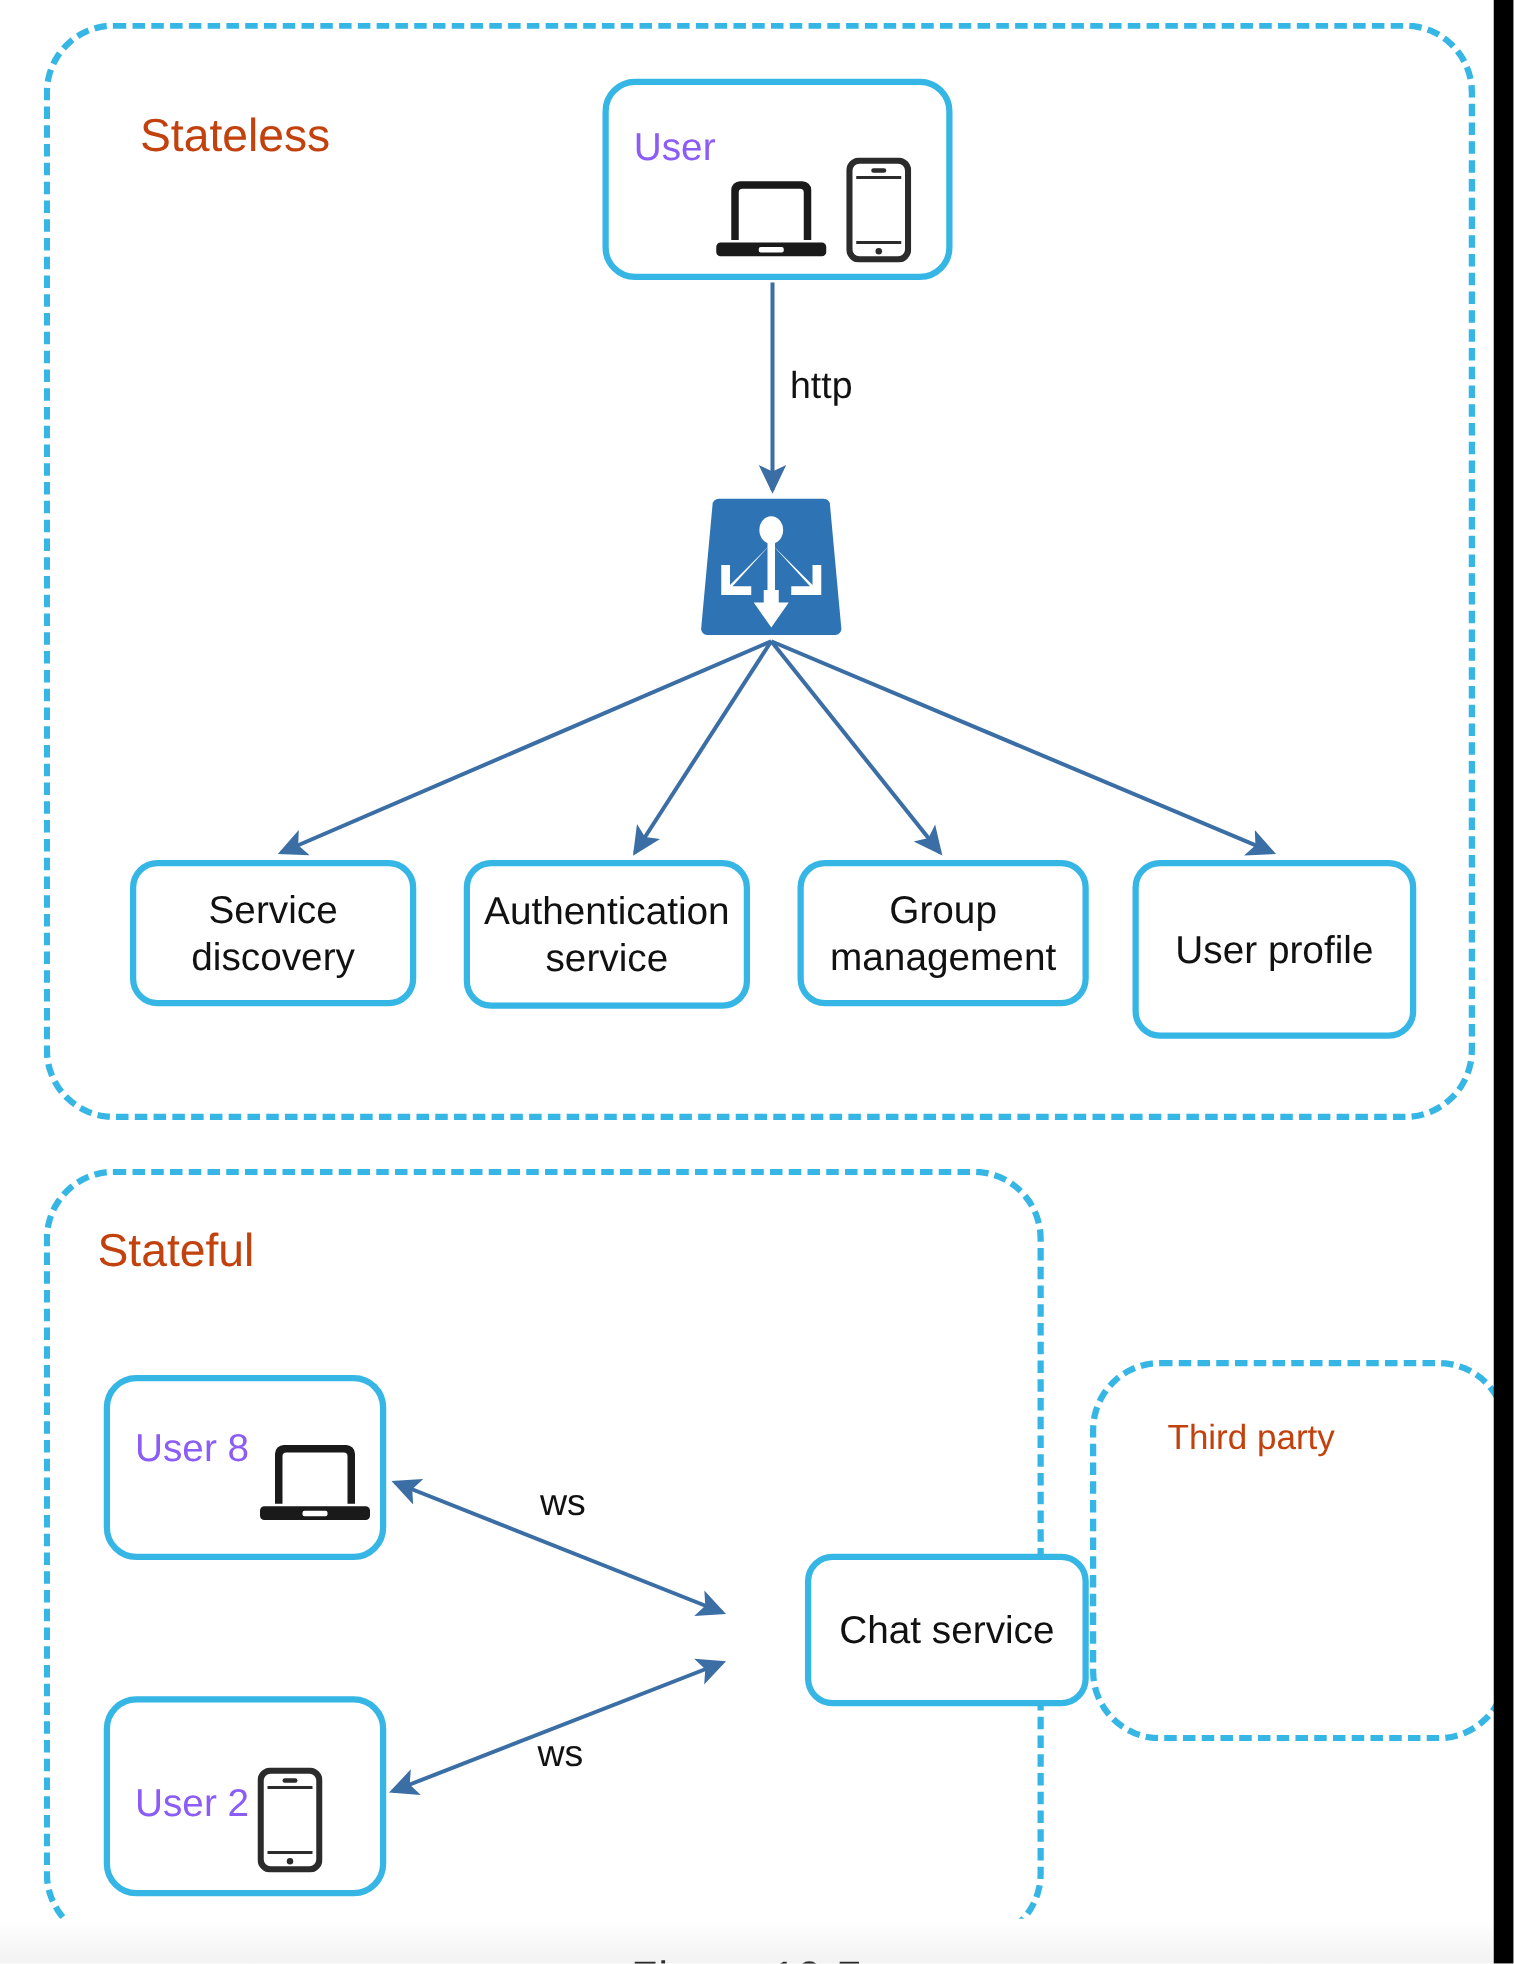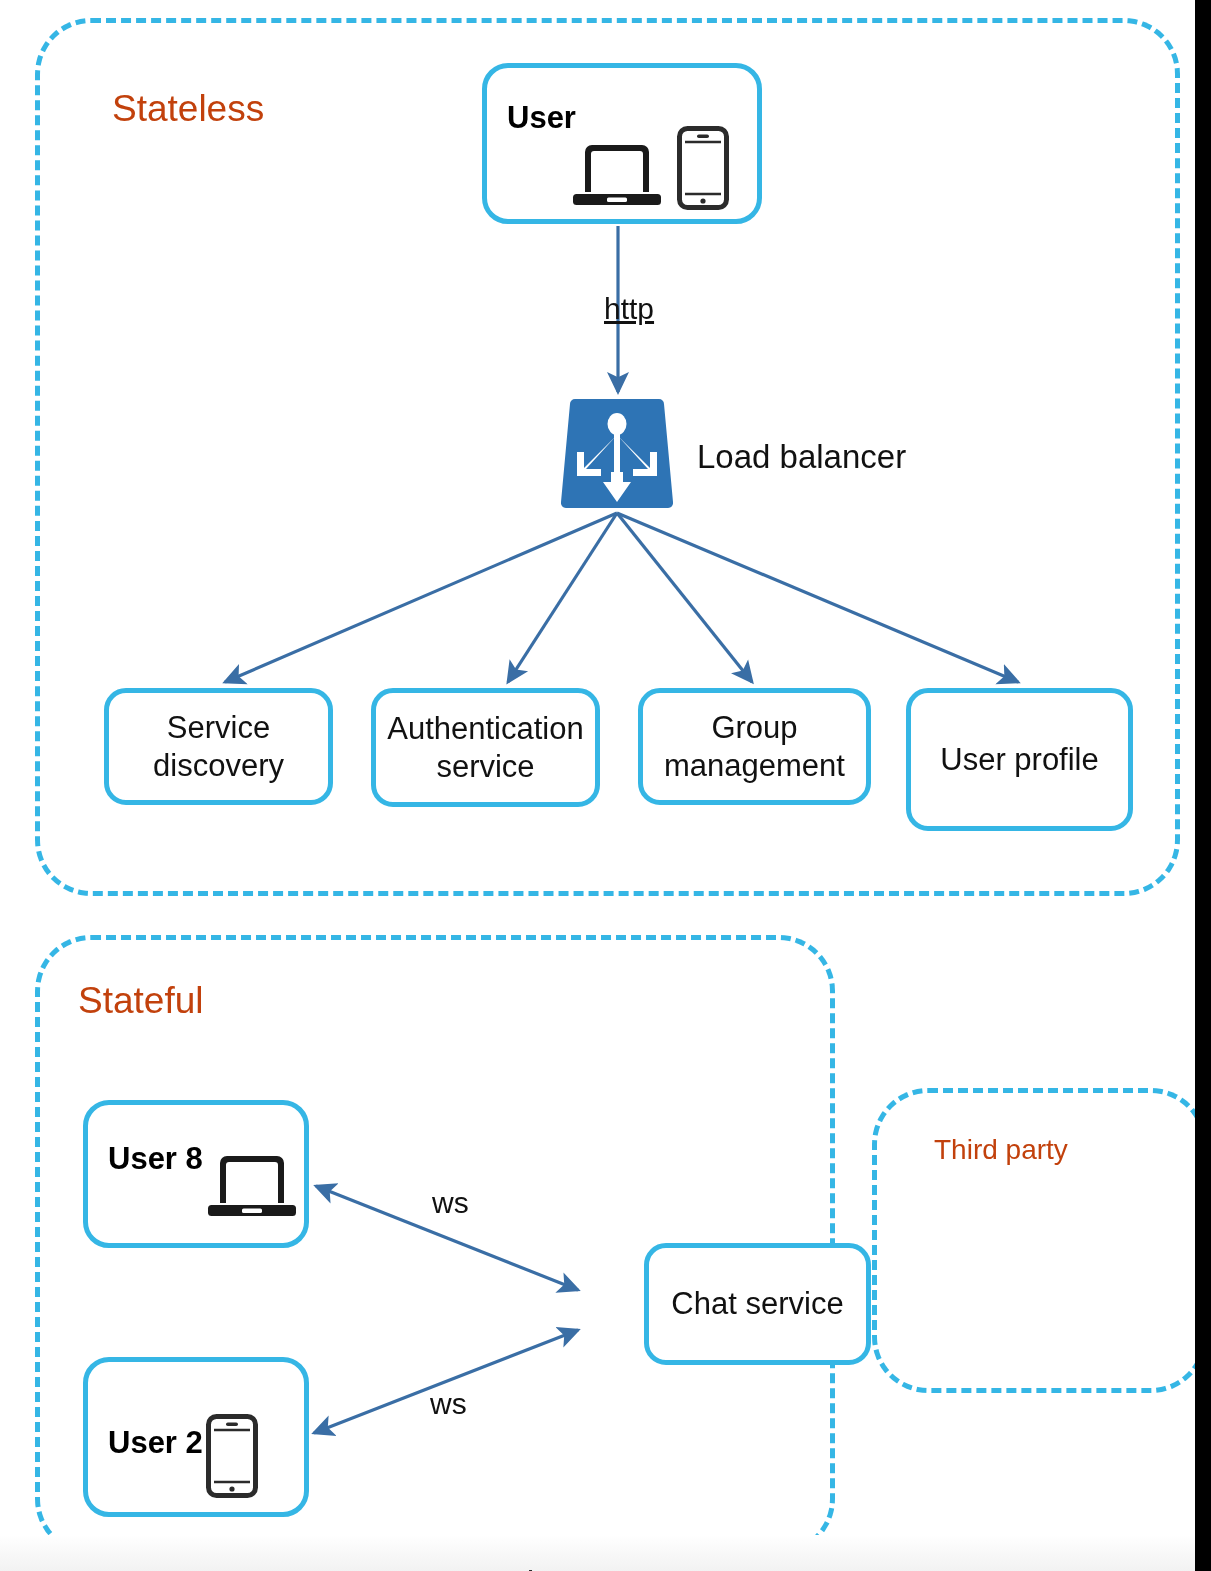--- a/index.html
+++ b/index.html
@@ -88,23 +88,22 @@
     line-height: 1.22;
     z-index: 10;
   }
   .node.device-card {
     display: block;
     border-radius: 26px;
   }
   .device-label {
     position: absolute;
     font-size: 31px;
-    color: #000000;
+    color: #8b5cf6;
     line-height: 1;
-    font-weight: bold;
   }
 
   
   #node-user        { left: 482px; top: 63px;   width: 280px; height: 161px; }
   #node-service-discovery   { left: 104px; top: 688px; width: 229px; height: 117px; }
   #node-auth-service        { left: 371px; top: 688px; width: 229px; height: 119px; }
   #node-group-management    { left: 638px; top: 688px; width: 233px; height: 117px; }
   #node-user-profile        { left: 906px; top: 688px; width: 227px; height: 143px; }
   #node-user1       { left: 83px;  top: 1100px; width: 226px; height: 148px; }
   #node-user2       { left: 83px;  top: 1357px; width: 226px; height: 160px; }
@@ -141,21 +140,21 @@
   }
 
   
   .edge-label {
     position: absolute;
     font-size: 30px;
     color: #111111;
     z-index: 14;
     white-space: nowrap;
   }
-  #label-http { left: 604px; top: 292px; text-decoration: underline; }
+  #label-http { left: 632px; top: 292px; }
   #label-ws1  { left: 432px; top: 1186px; }
   #label-ws2  { left: 430px; top: 1387px; }
 
   
   #connectors {
     position: absolute;
     left: 0; top: 0;
     width: 1211px; height: 1571px;
     z-index: 5;
     pointer-events: none;
@@ -223,21 +222,20 @@
       <ellipse cx="61" cy="26" rx="9.5" ry="11"></ellipse>
       <rect x="58" y="30" width="6" height="62" fill="#ffffff"></rect>
 
       <path d="M61 104 L47 84 L55 84 L55 74 L67 74 L67 84 L75 84 Z"></path>
 
       <path d="M60 38 L28 70 L28 54 L21 54 L21 78 L45 78 L45 71 L30 71 Z"></path>
 
       <path d="M62 38 L94 70 L94 54 L101 54 L101 78 L77 78 L77 71 L92 71 Z"></path>
     </g>
   </svg>
-  <div id="lb-label">Load balancer</div>
 
   <div class="node" id="node-service-discovery">
     <span>
       <span>Service</span><br>
       <span>discovery</span>
     </span>
   </div>
 
   <div class="node" id="node-auth-service">
     <span>

